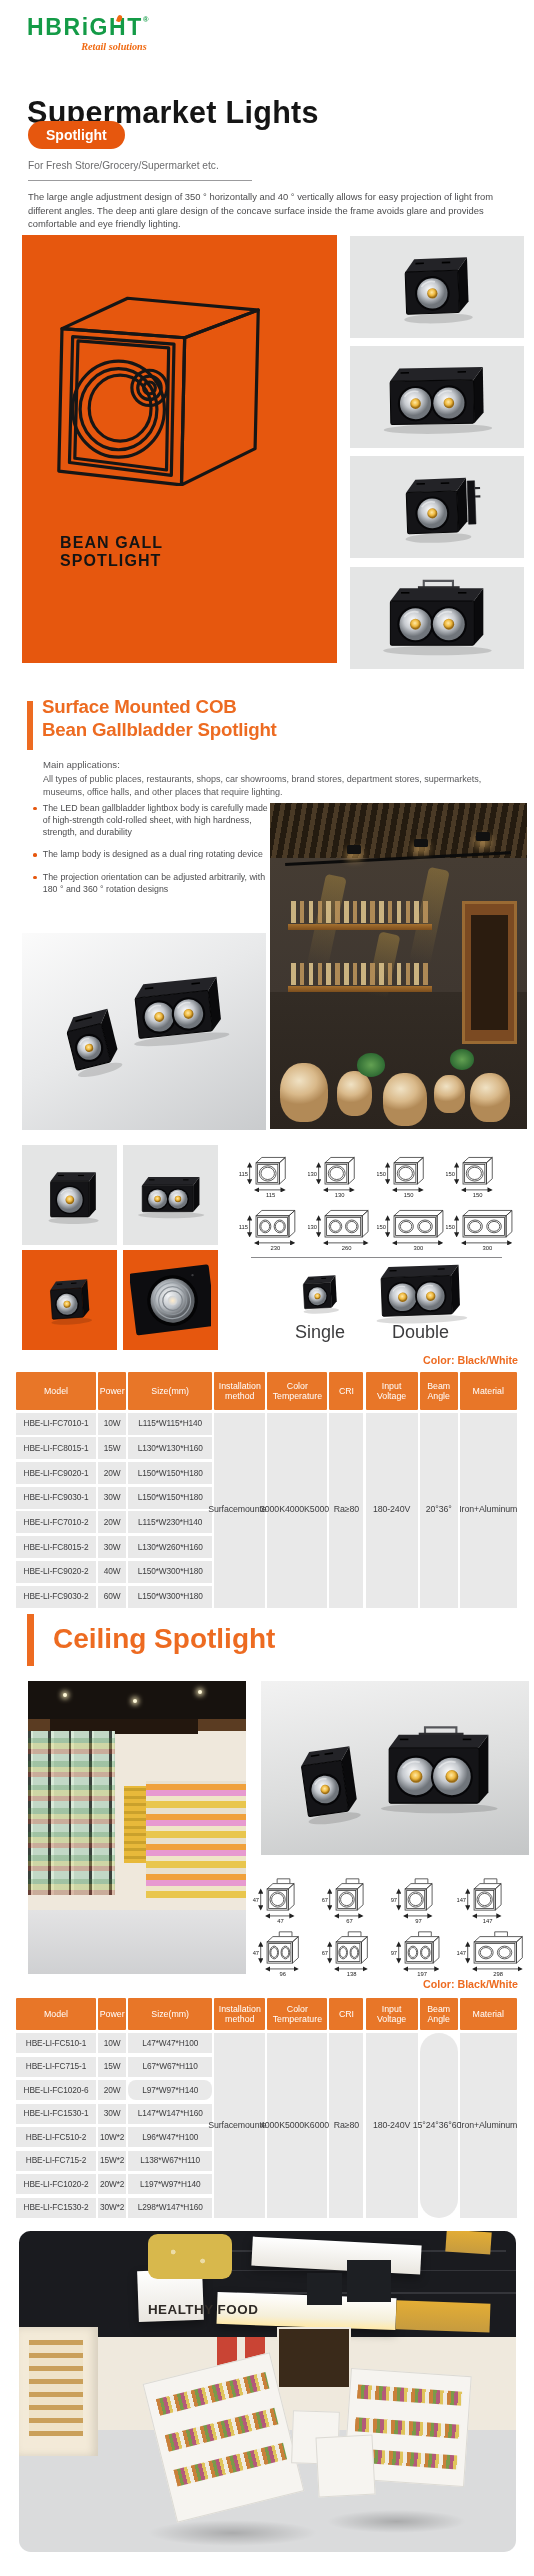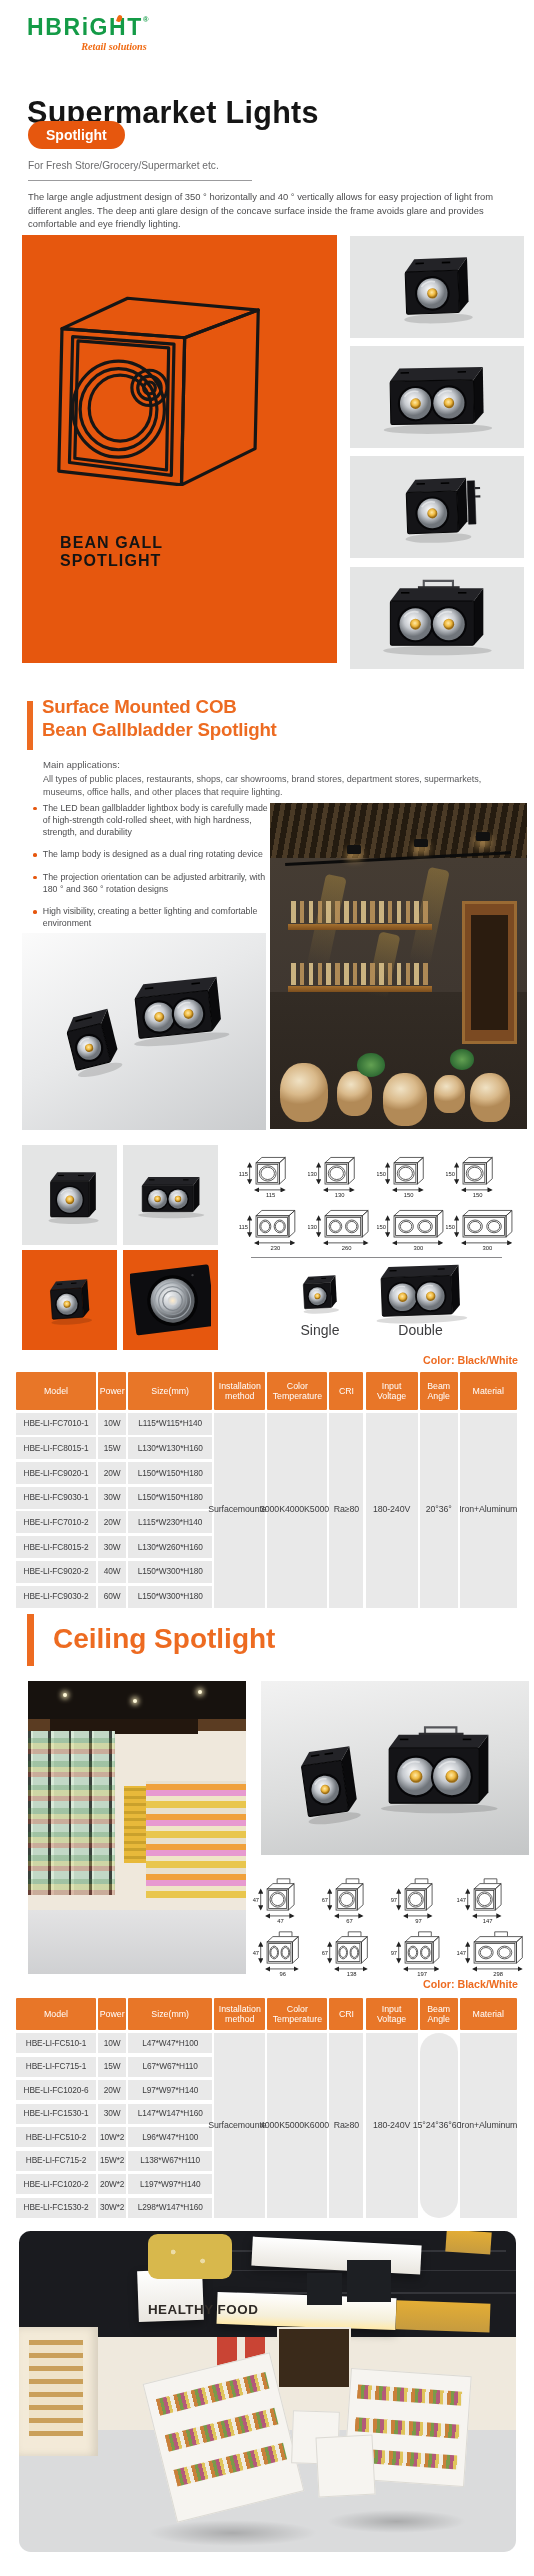--- a/index.html
+++ b/index.html
@@ -75,21 +75,21 @@
 
   .dims-grid{display:grid;grid-template-columns:repeat(4,1fr);grid-auto-rows:53px;column-gap:2.1px;}
   .dims-1{left:239px;top:1150px;width:267px;}
   .dims-2{left:250px;top:1873px;width:273px;}
   .dim-cell{display:flex;align-items:flex-start;justify-content:center;}
 
   .divider2{left:251px;top:1257px;width:251px;height:1.1px;background:#8a8a8c;}
   .variant-svg{display:flex;align-items:center;justify-content:center;}
   .v-single{left:286px;top:1264px;width:68px;height:58px;}
   .v-double{left:368px;top:1261px;width:105px;height:61px;}
-  .v-label{top:1322px;font-size:14px;color:#3c3c3e;text-align:center;}
+  .v-label{top:1322px;font-size:18px;color:#3c3c3e;text-align:center;}
   .v-label-s{left:286px;width:68px;}
   .v-label-d{left:368px;width:105px;}
 
   .color-note{width:214px;text-align:right;color:#ed6b21;font-size:10.7px;font-weight:700;}
   .cn1{left:304px;top:1354px;}
   .cn2{left:304px;top:1978px;}
 
   
   .spec-table{display:grid;grid-template-columns:80px 28px 84px 51px 60px 34px 52px 38px 57px;column-gap:2.1px;}
   .t1{left:16px;top:1372px;grid-template-rows:38px repeat(8,22px);row-gap:2.7px;}
@@ -283,21 +283,20 @@
     <div>Surface Mounted COB</div>
     <div>Bean Gallbladder Spotlight</div>
   </div>
   <div class="abs apps-label">Main applications:</div>
   <div class="abs apps-text">All types of public places, restaurants, shops, car showrooms, brand stores, department stores, supermarkets, museums, office halls, and other places that require lighting.</div>
 
   <ul class="abs bullets" id="bullets">
       <li>The LED bean gallbladder lightbox body is carefully made of high-strength cold-rolled sheet, with high hardness, strength, and durability</li>
       <li>The lamp body is designed as a dual ring rotating device</li>
       <li>The projection orientation can be adjusted arbitrarily, with 180 ° and 360 ° rotation designs</li>
-      <li>High visibility, creating a better lighting and comfortable environment</li>
     </ul>
 
   <div class="abs photo ph-restaurant">
     <div class="abs ph-rest-slats"></div>
     <div class="abs ph-rest-track"></div>
     <div class="abs spot-dot" style="left:30%;top:13%"></div>
     <div class="abs spot-dot" style="left:56%;top:11%"></div>
     <div class="abs spot-dot" style="left:80%;top:9%"></div>
     <div class="abs gold-streak" style="left:18%;top:22%"></div>
     <div class="abs gold-streak" style="left:58%;top:20%"></div>
@@ -1094,21 +1093,21 @@
       <div class="th" style="grid-area: 1 / 8;">Beam Angle</div>
       <div class="th" style="grid-area: 1 / 9;">Material</div>
       <div class="td" style="grid-area: 2 / 1;">HBE-LI-FC510-1</div>
       <div class="td" style="grid-area: 2 / 2;">10W</div>
       <div class="td" style="grid-area: 2 / 3;">L47*W47*H100</div>
       <div class="td" style="grid-area: 3 / 1;">HBE-LI-FC715-1</div>
       <div class="td" style="grid-area: 3 / 2;">15W</div>
       <div class="td" style="grid-area: 3 / 3;">L67*W67*H110</div>
       <div class="td" style="grid-area: 4 / 1;">HBE-LI-FC1020-6</div>
       <div class="td" style="grid-area: 4 / 2;">20W</div>
-      <div class="td" style="grid-area: 4 / 3;">L97*W97*H140</div>
+      <div class="td" style="grid-area: 4 / 3; border-radius: 8px;">L97*W97*H140</div>
       <div class="td" style="grid-area: 5 / 1;">HBE-LI-FC1530-1</div>
       <div class="td" style="grid-area: 5 / 2;">30W</div>
       <div class="td" style="grid-area: 5 / 3;">L147*W147*H160</div>
       <div class="td" style="grid-area: 6 / 1;">HBE-LI-FC510-2</div>
       <div class="td" style="grid-area: 6 / 2;">10W*2</div>
       <div class="td" style="grid-area: 6 / 3;">L96*W47*H100</div>
       <div class="td" style="grid-area: 7 / 1;">HBE-LI-FC715-2</div>
       <div class="td" style="grid-area: 7 / 2;">15W*2</div>
       <div class="td" style="grid-area: 7 / 3;">L138*W67*H110</div>
       <div class="td" style="grid-area: 8 / 1;">HBE-LI-FC1020-2</div>

